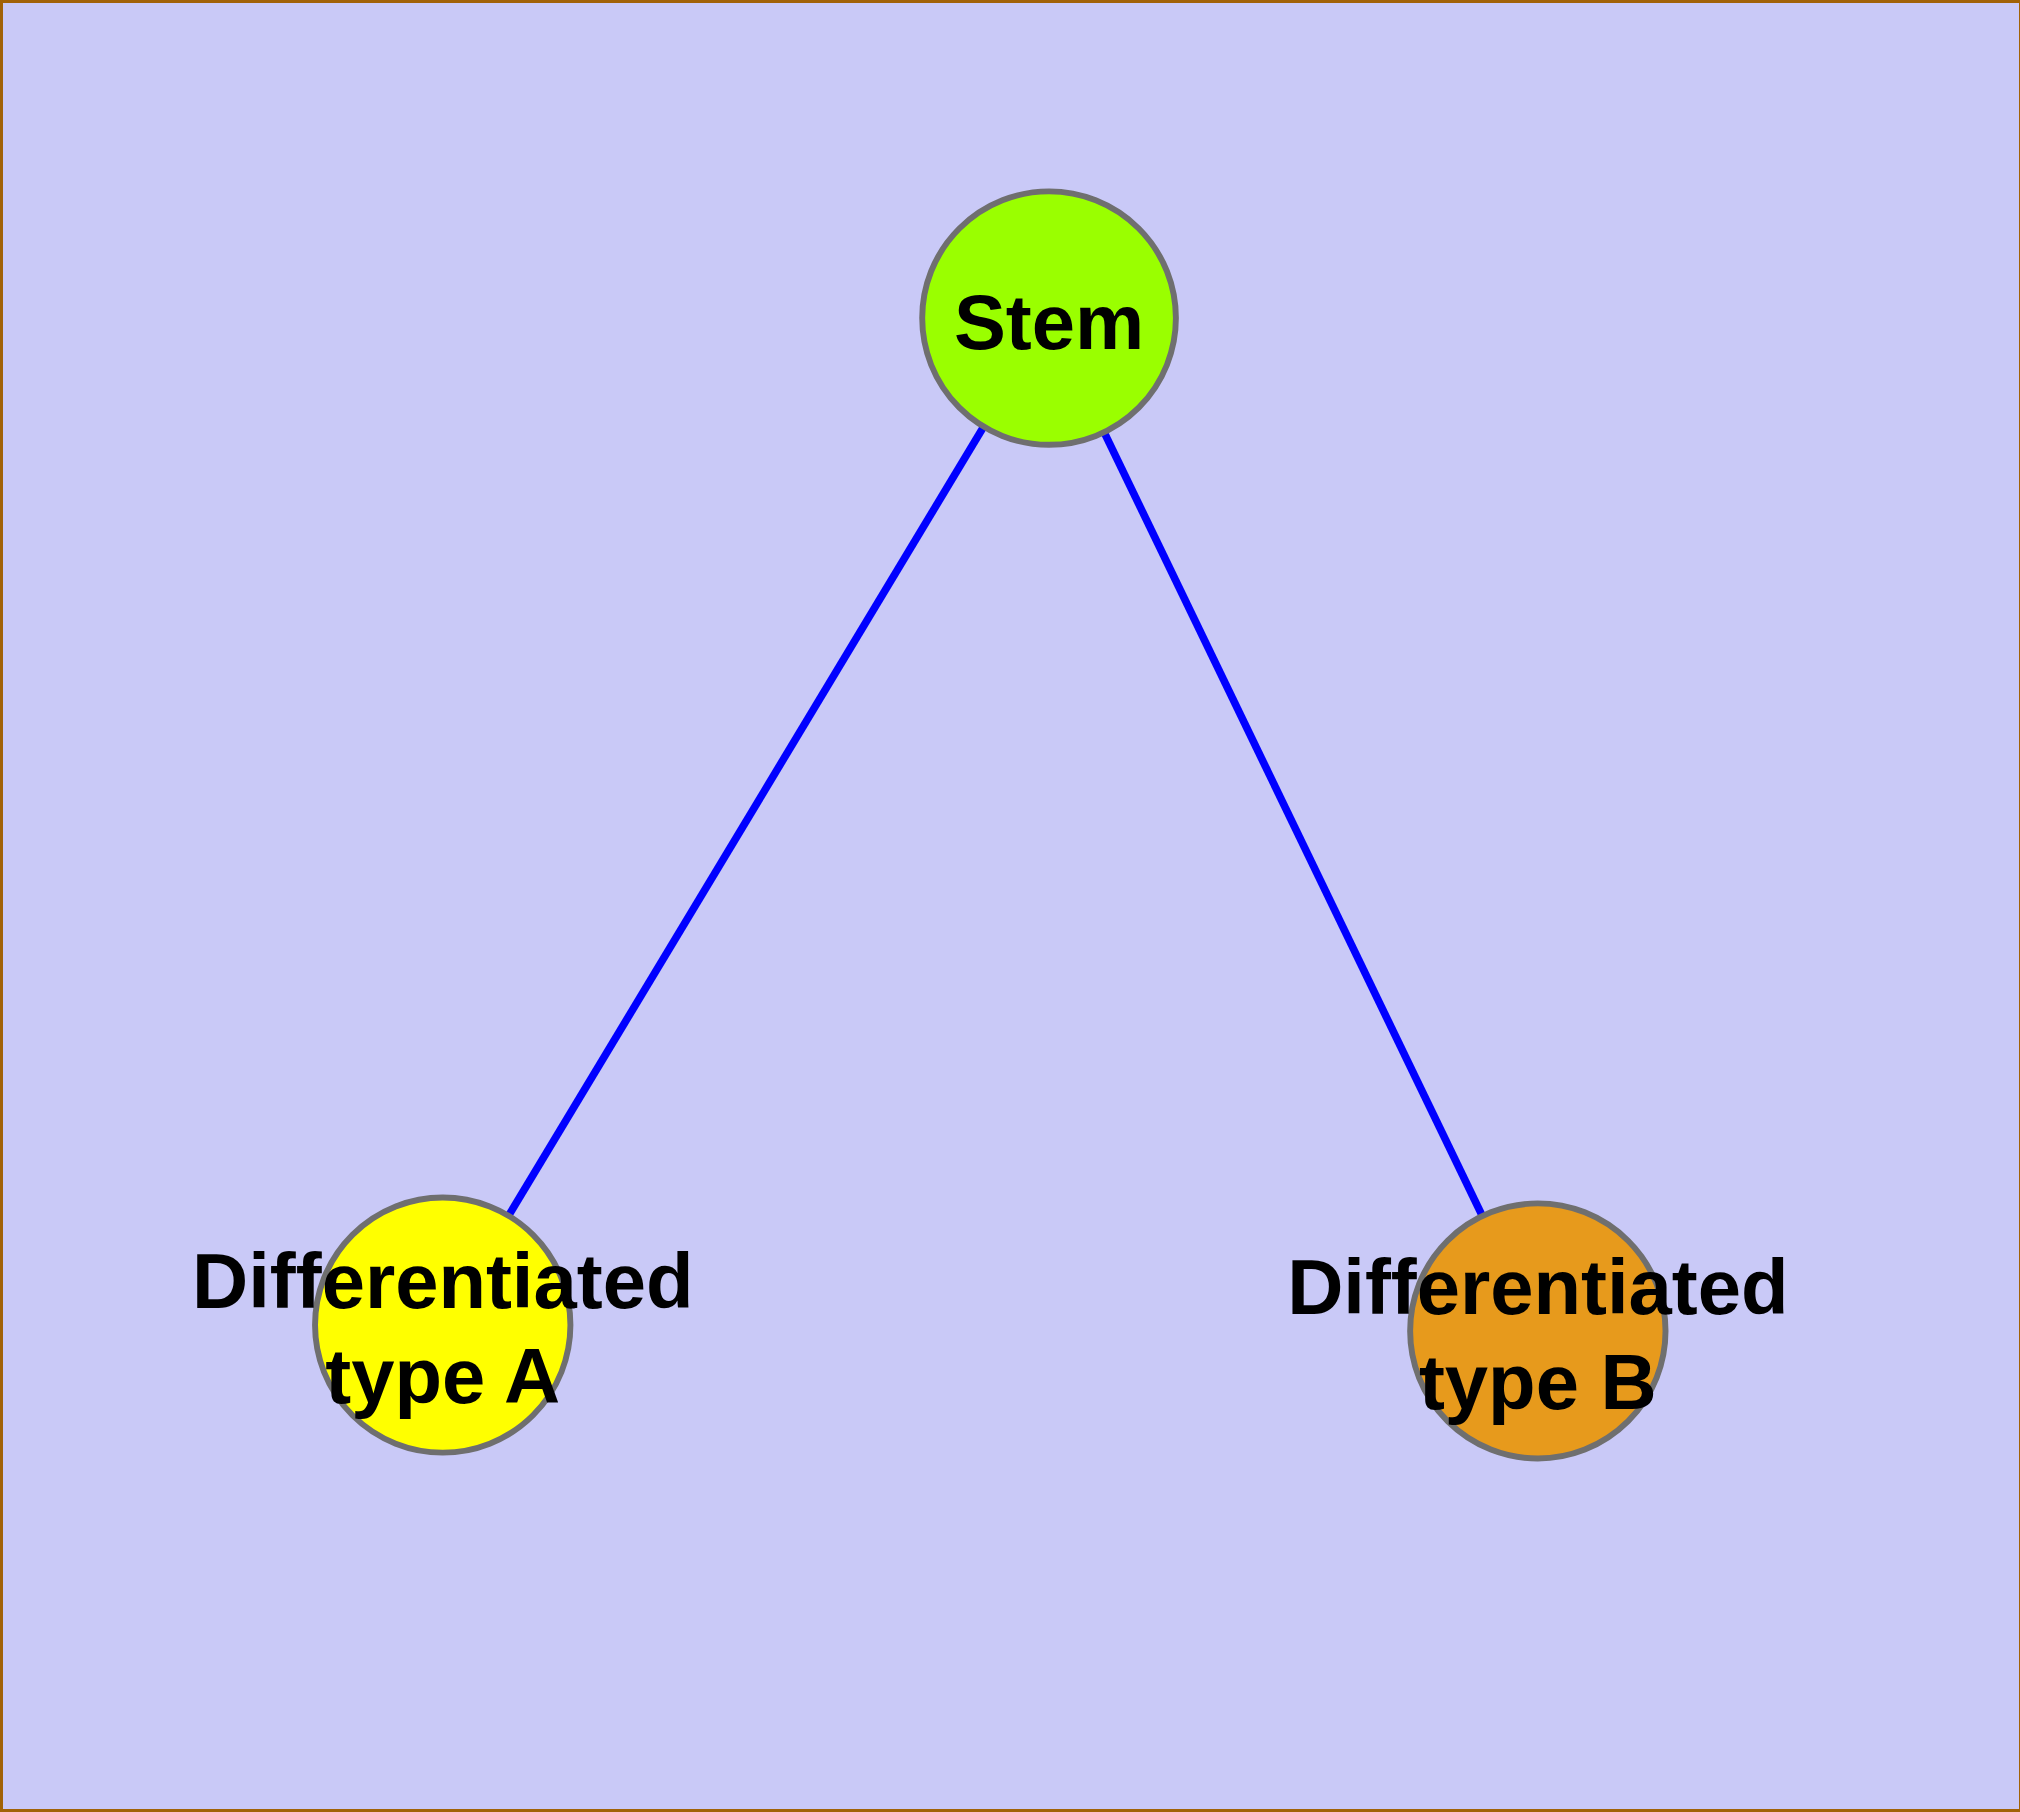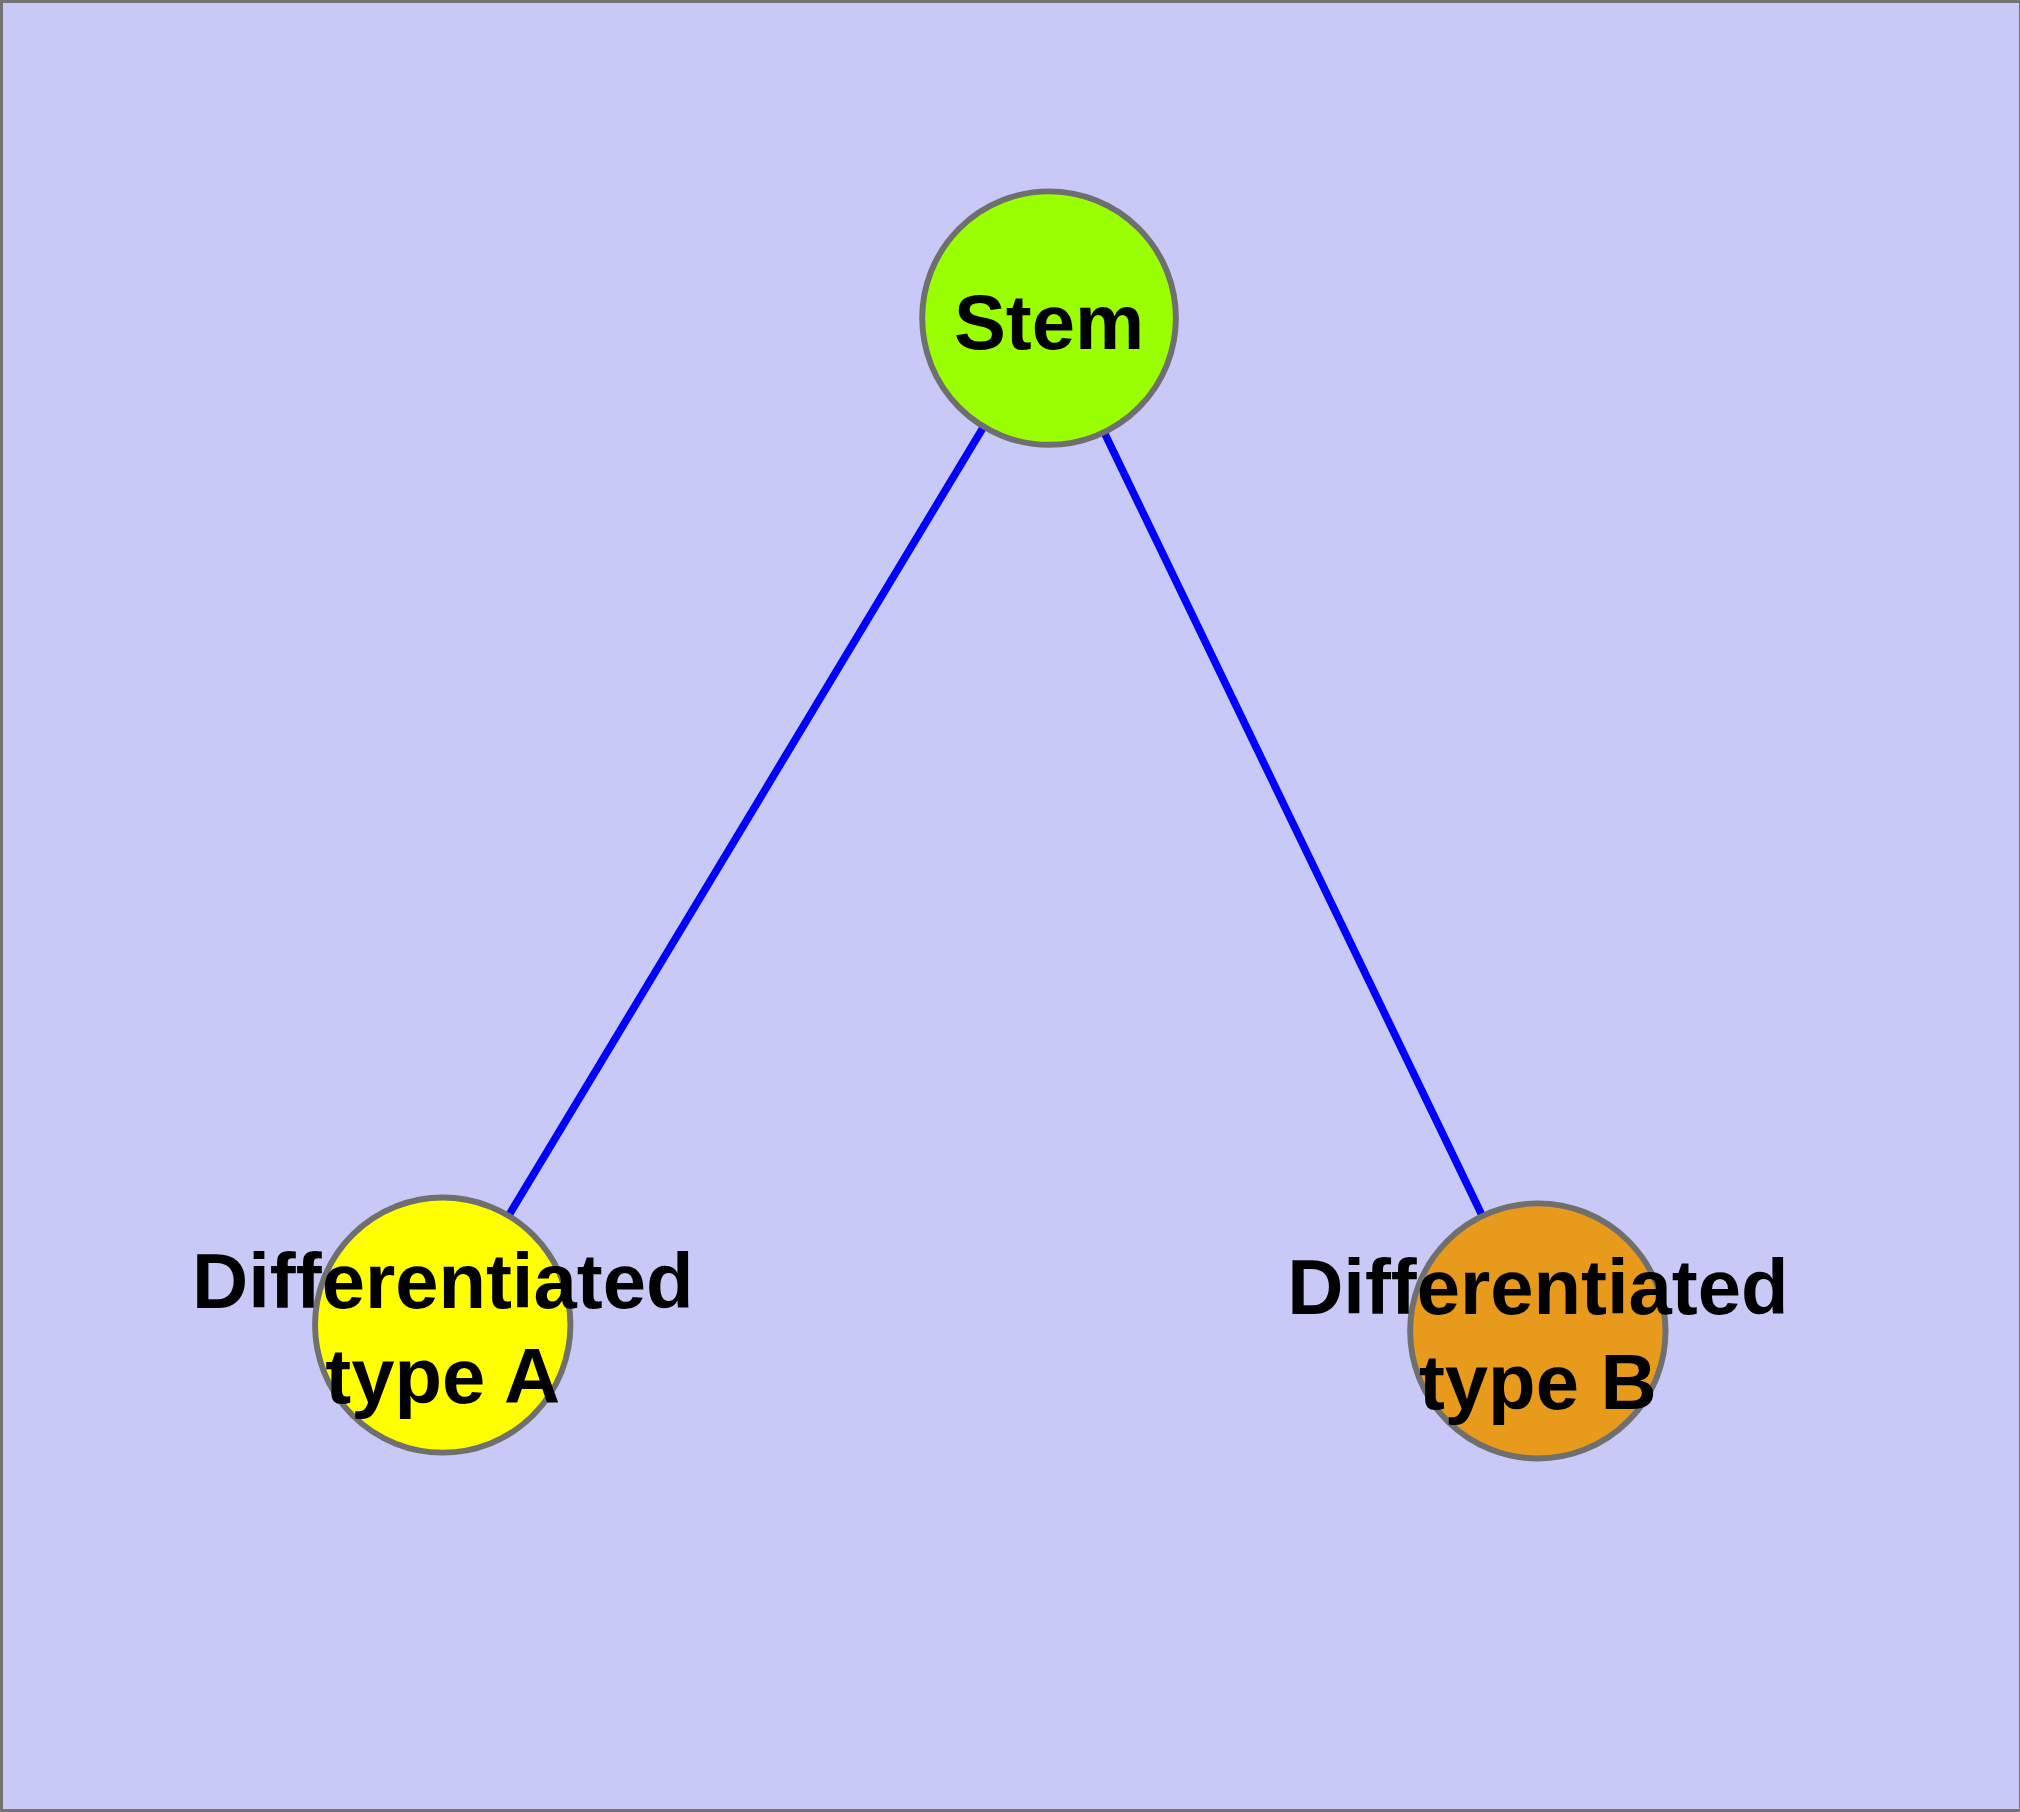--- a/index.html
+++ b/index.html
@@ -5,21 +5,21 @@
   html, body {
     margin: 0;
     padding: 0;
     background: #ffffff;
     font-family: "Liberation Sans", sans-serif;
   }
   .canvas {
     position: relative;
     width: 2021px;
     height: 1812px;
-    background: #737373;
+    background: #a16207;
     overflow: hidden;
   }
   .plot {
     position: absolute;
     left: 2.5px;
     top: 2.5px;
     right: 2.5px;
     bottom: 3.4px;
   }
   .plot svg {

